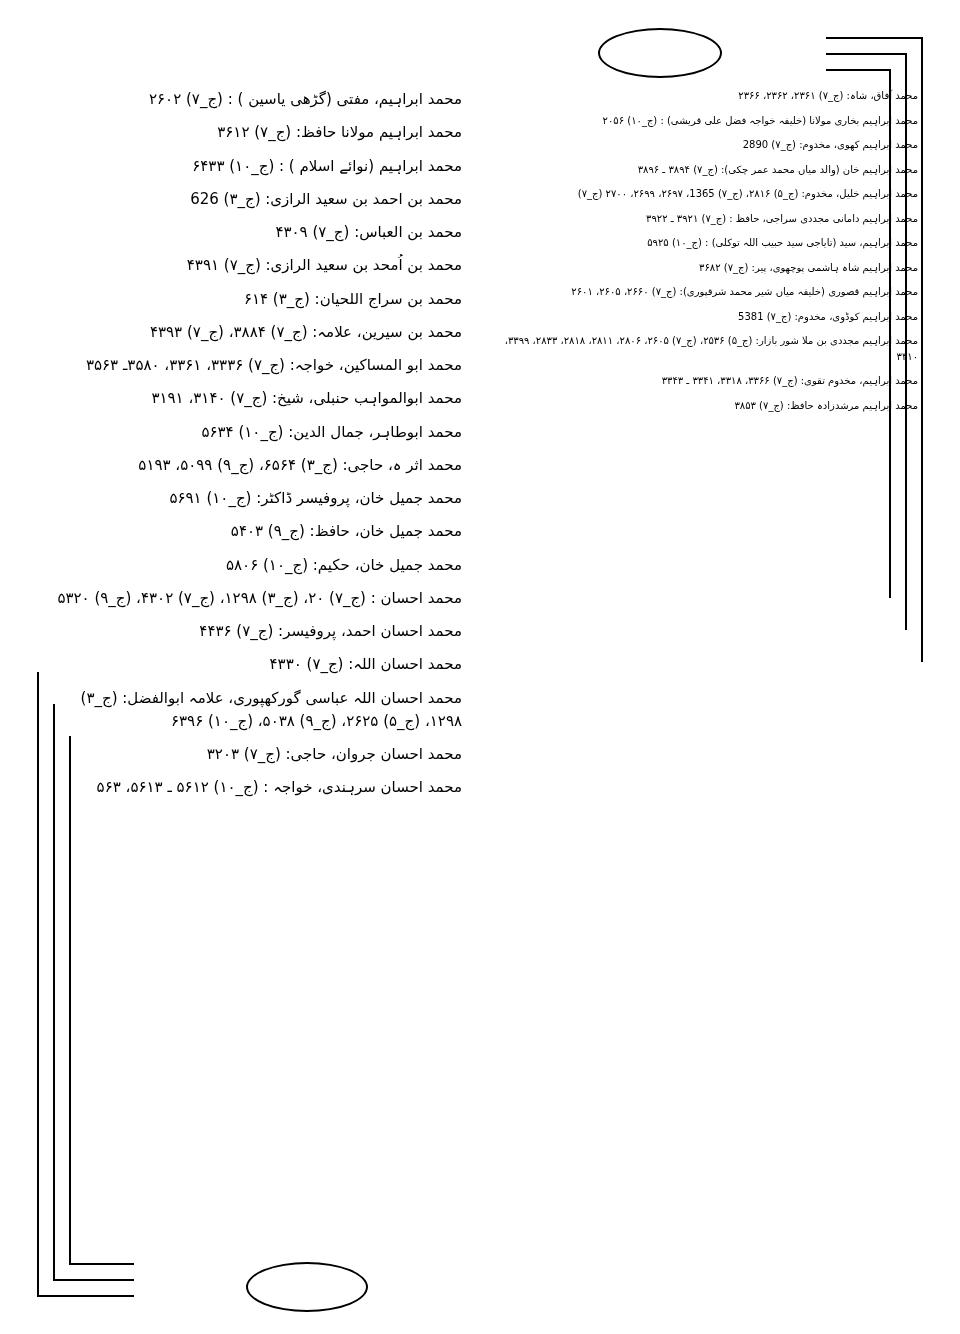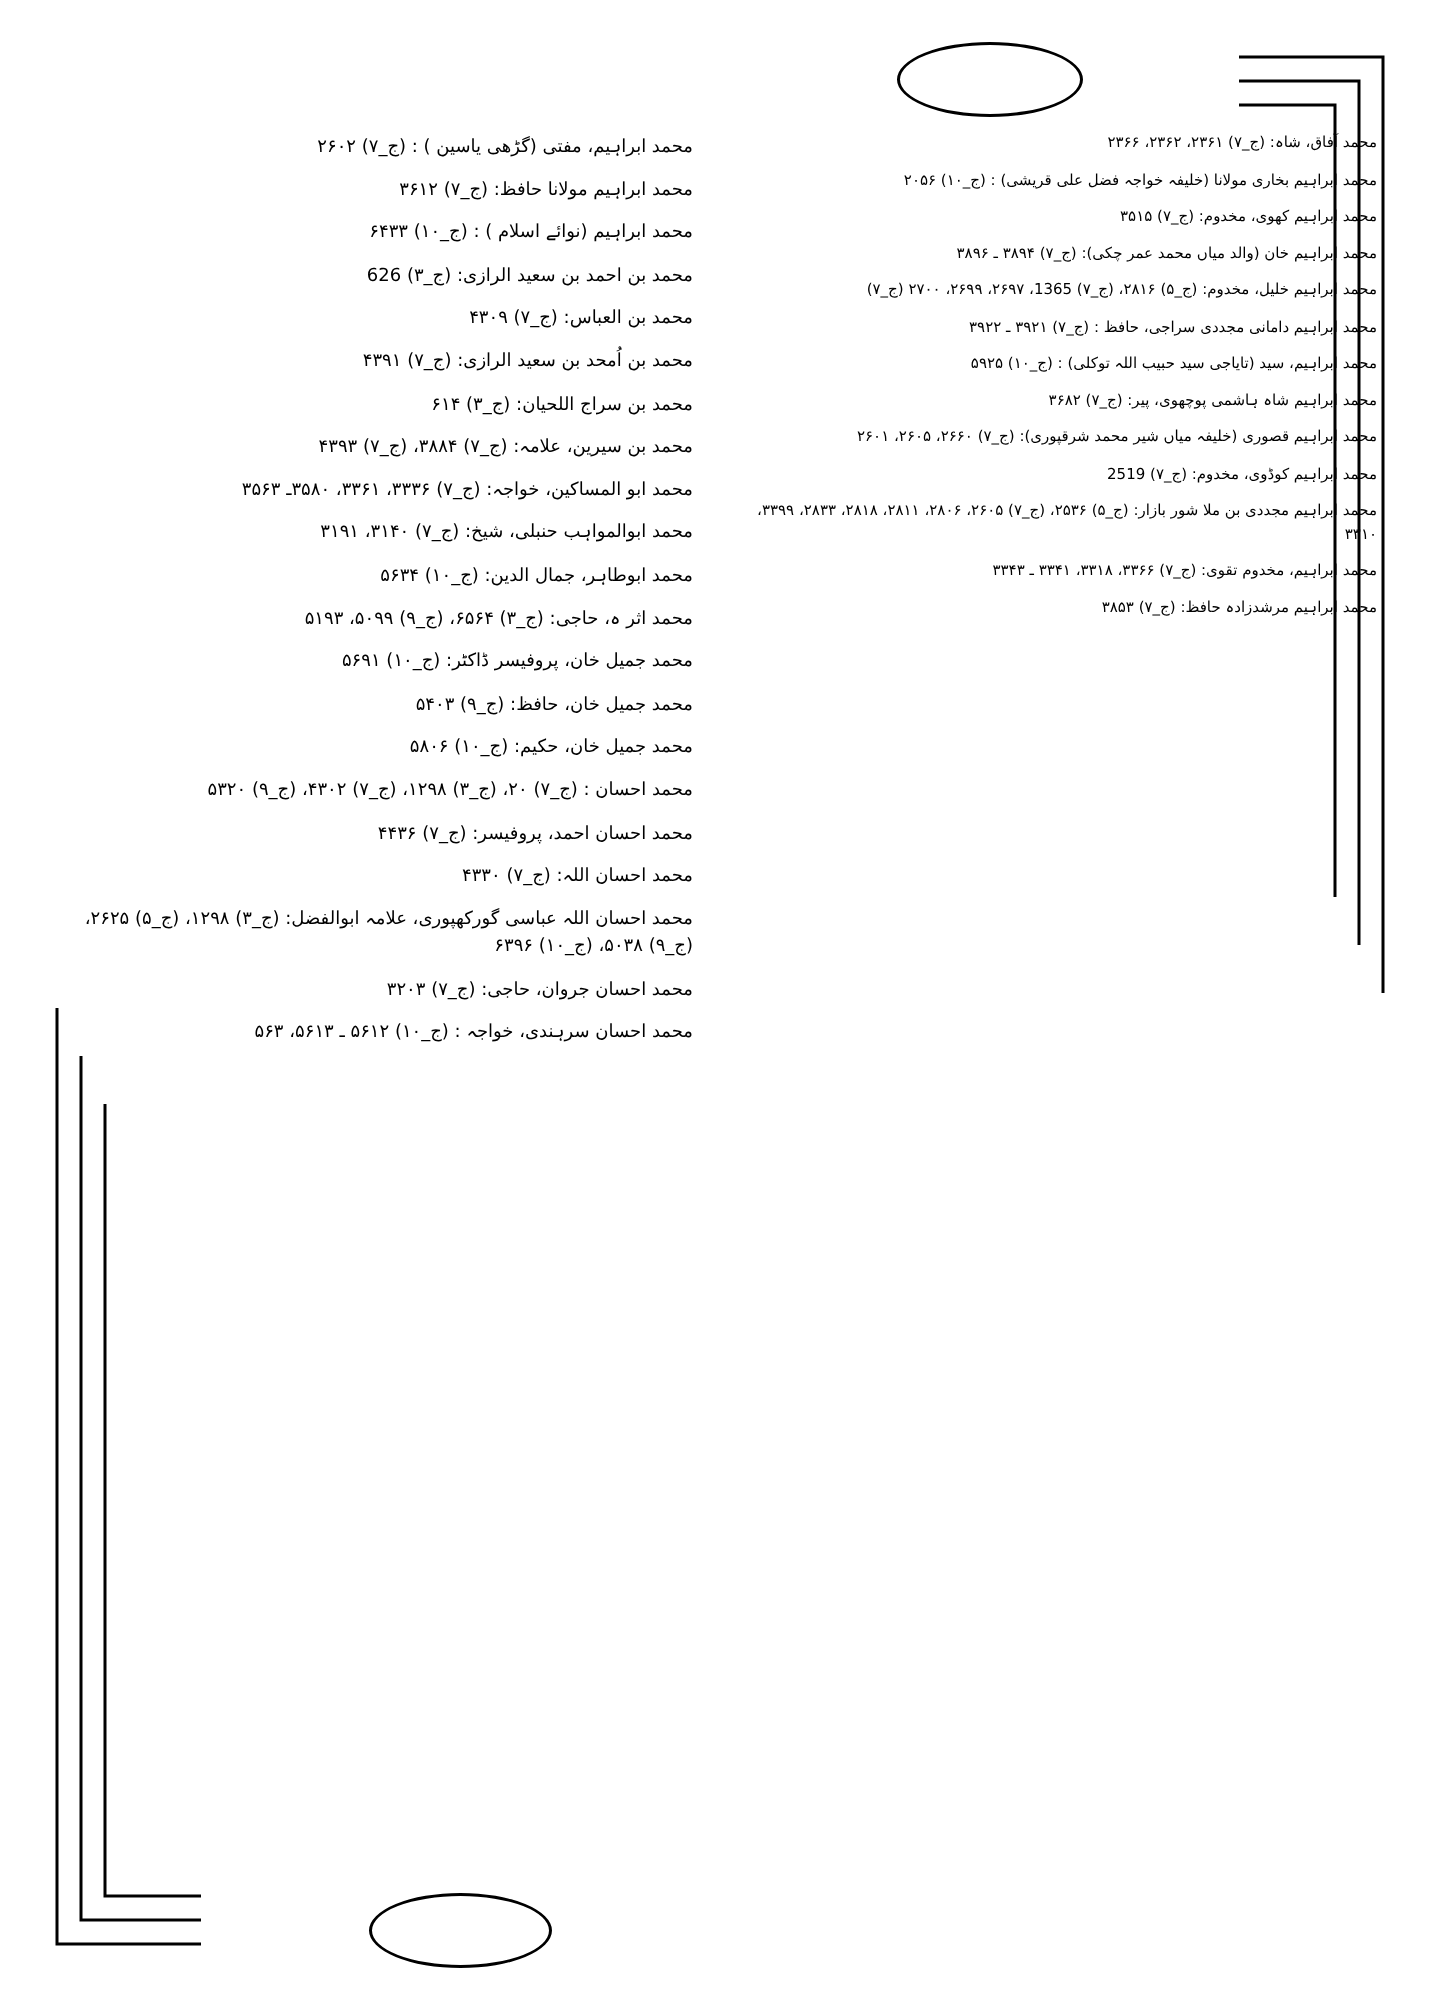--- a/index.html
+++ b/index.html
@@ -76,21 +76,21 @@
     direction: rtl;
     text-align: right;
     font-size: 10px;
     line-height: 1.55;
     margin-bottom: 9px;
     white-space: pre-wrap;
     word-break: normal;
   }
   .col-left .entry {
     margin-bottom: 10px;
-    font-size: 12px;
+    font-size: 15px;
   }
 </style>
 </head>
 <body>
 
 <div class="page">
 
   <svg class="frame-tr" viewBox="0 0 120 640" preserveAspectRatio="none">
     <path d="M0 8 L96 8 L96 632" fill="none" stroke="#000" stroke-width="2"></path>
     <path d="M0 24 L80 24 L80 600" fill="none" stroke="#000" stroke-width="2"></path>
@@ -104,28 +104,28 @@
   </svg>
 
   <div class="ellipse ellipse-top"></div>
   <div class="ellipse ellipse-bottom"></div>
 
   <div class="columns">
 
     <div class="col col-right">
       <div class="entry">محمد آفاق، شاہ: (ج_۷) ۲۳۶۱، ۲۳۶۲، ۲۳۶۶</div>
       <div class="entry">محمد ابراہیم بخاری مولانا (خلیفہ خواجہ فضل علی قریشی) : (ج_۱۰) ۲۰۵۶</div>
-      <div class="entry">محمد ابراہیم کھوی، مخدوم: (ج_۷) ۳۵۱۵</div>
+      <div class="entry">محمد ابراہیم کھوی، مخدوم: (ج_۷) 2890</div>
       <div class="entry">محمد ابراہیم خان (والد میاں محمد عمر چکی): (ج_۷) ۳۸۹۴ ـ ۳۸۹۶</div>
       <div class="entry">محمد ابراہیم خلیل، مخدوم: (ج_۵) ۲۸۱۶، (ج_۷) 1365، ۲۶۹۷، ۲۶۹۹، ۲۷۰۰ (ج_۷)</div>
       <div class="entry">محمد ابراہیم دامانی مجددی سراجی، حافظ : (ج_۷) ۳۹۲۱ ـ ۳۹۲۲</div>
       <div class="entry">محمد ابراہیم، سید (تایاجی سید حبیب اللہ توکلی) : (ج_۱۰) ۵۹۲۵</div>
       <div class="entry">محمد ابراہیم شاہ ہاشمی پوچھوی، پیر: (ج_۷) ۳۶۸۲</div>
       <div class="entry">محمد ابراہیم قصوری (خلیفہ میاں شیر محمد شرقپوری): (ج_۷) ۲۶۶۰، ۲۶۰۵، ۲۶۰۱</div>
-      <div class="entry">محمد ابراہیم کوڈوی، مخدوم: (ج_۷) 2519</div>
+      <div class="entry">محمد ابراہیم کوڈوی، مخدوم: (ج_۷) 5381</div>
       <div class="entry">محمد ابراہیم مجددی بن ملا شور بازار: (ج_۵) ۲۵۳۶، (ج_۷) ۲۶۰۵، ۲۸۰۶، ۲۸۱۱، ۲۸۱۸، ۲۸۳۳، ۳۳۹۹، ۳۳۱۰</div>
       <div class="entry">محمد ابراہیم، مخدوم تقوی: (ج_۷) ۳۳۶۶، ۳۳۱۸، ۳۳۴۱ ـ ۳۳۴۳</div>
       <div class="entry">محمد ابراہیم مرشدزادہ حافظ: (ج_۷) ۳۸۵۳</div>
     </div>
 
     <div class="col col-left">
       <div class="entry">محمد ابراہیم، مفتی (گڑھی یاسین ) : (ج_۷) ۲۶۰۲</div>
       <div class="entry">محمد ابراہیم مولانا حافظ: (ج_۷) ۳۶۱۲</div>
       <div class="entry">محمد ابراہیم (نوائے اسلام ) : (ج_۱۰) ۶۴۳۳</div>
       <div class="entry">محمد بن احمد بن سعید الرازی: (ج_۳) 626</div>

